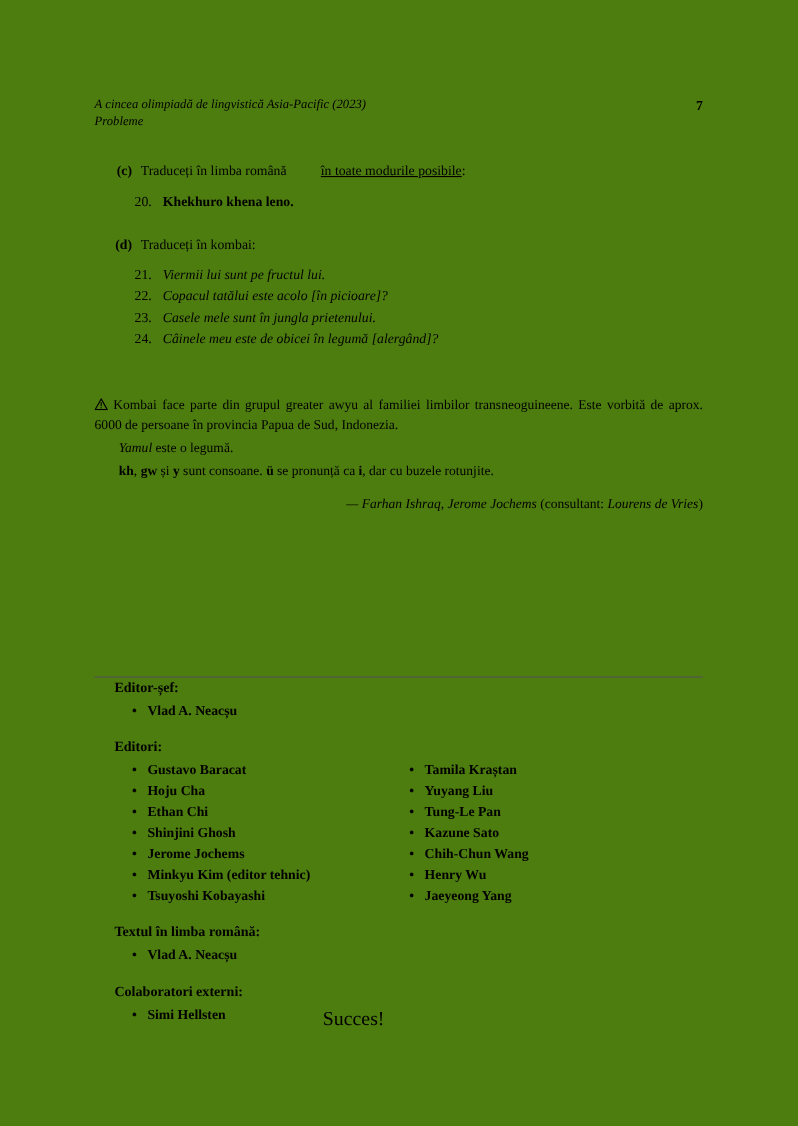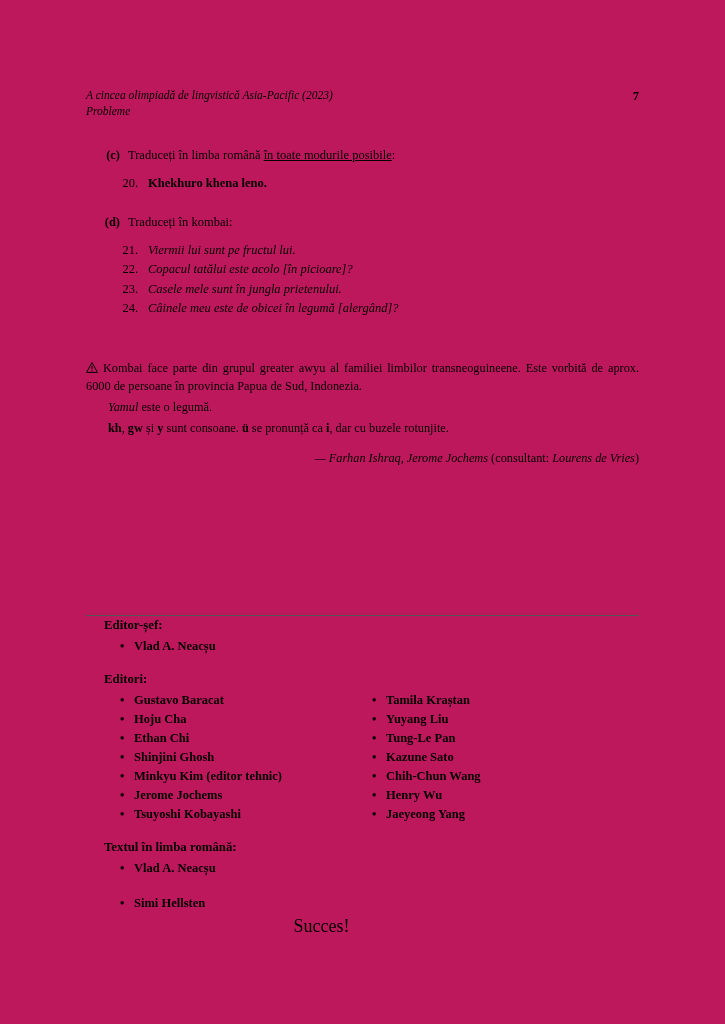--- a/index.html
+++ b/index.html
@@ -13,21 +13,21 @@
     position: relative;
     font-family: "Liberation Serif", serif;
     color: #000000;
     overflow: hidden;
   }
   .page {
     position: absolute;
     left: 0; top: 0;
     width: 725px;
     height: 1024px;
-    background: #be185d;
+    background: #4d7c0f;
   }
   .content {
     position: absolute;
     left: 86px;
     top: 88px;
     width: 553px;
   }
 
   
   .header {
@@ -63,21 +63,21 @@
     width: 34px;
     text-align: right;
     font-weight: bold;
     flex: 0 0 34px;
     padding-right: 8px;
     box-sizing: content-box;
   }
   .prompt-text {
     flex: 1;
   }
-  .underline { text-decoration: underline; }
+  .underline { text-decoration: underline; margin-left: 28px; }
 
   .numlist {
     margin-top: 11px;
   }
   .numrow {
     display: flex;
     align-items: baseline;
     font-size: 12.5px;
     line-height: 1.55;
   }
@@ -264,22 +264,22 @@
 
     <div class="credit-section">
       <h3>Editori:</h3>
       <div class="two-col">
         <div class="col">
           <ul class="bullets">
             <li>Gustavo Baracat</li>
             <li>Hoju Cha</li>
             <li>Ethan Chi</li>
             <li>Shinjini Ghosh</li>
+            <li>Jerome Jochems</li>
             <li>Minkyu Kim (editor tehnic)</li>
-            <li>Jerome Jochems</li>
             <li>Tsuyoshi Kobayashi</li>
           </ul>
         </div>
         <div class="col">
           <ul class="bullets">
             <li>Tamila Kraștan</li>
             <li>Yuyang Liu</li>
             <li>Tung-Le Pan</li>
             <li>Kazune Sato</li>
             <li>Chih-Chun Wang</li>
@@ -291,20 +291,21 @@
     </div>
 
     <div class="credit-section">
       <h3>Textul în limba română:</h3>
       <ul class="bullets">
         <li>Vlad A. Neacșu</li>
       </ul>
     </div>
 
     <div class="credit-section">
+      <h3>Colaboratori externi:</h3>
       <ul class="bullets">
         <li>Simi Hellsten</li>
       </ul>
     </div>
 
   </div>
 
   <div class="succes">Succes!</div>
 
 </div>

